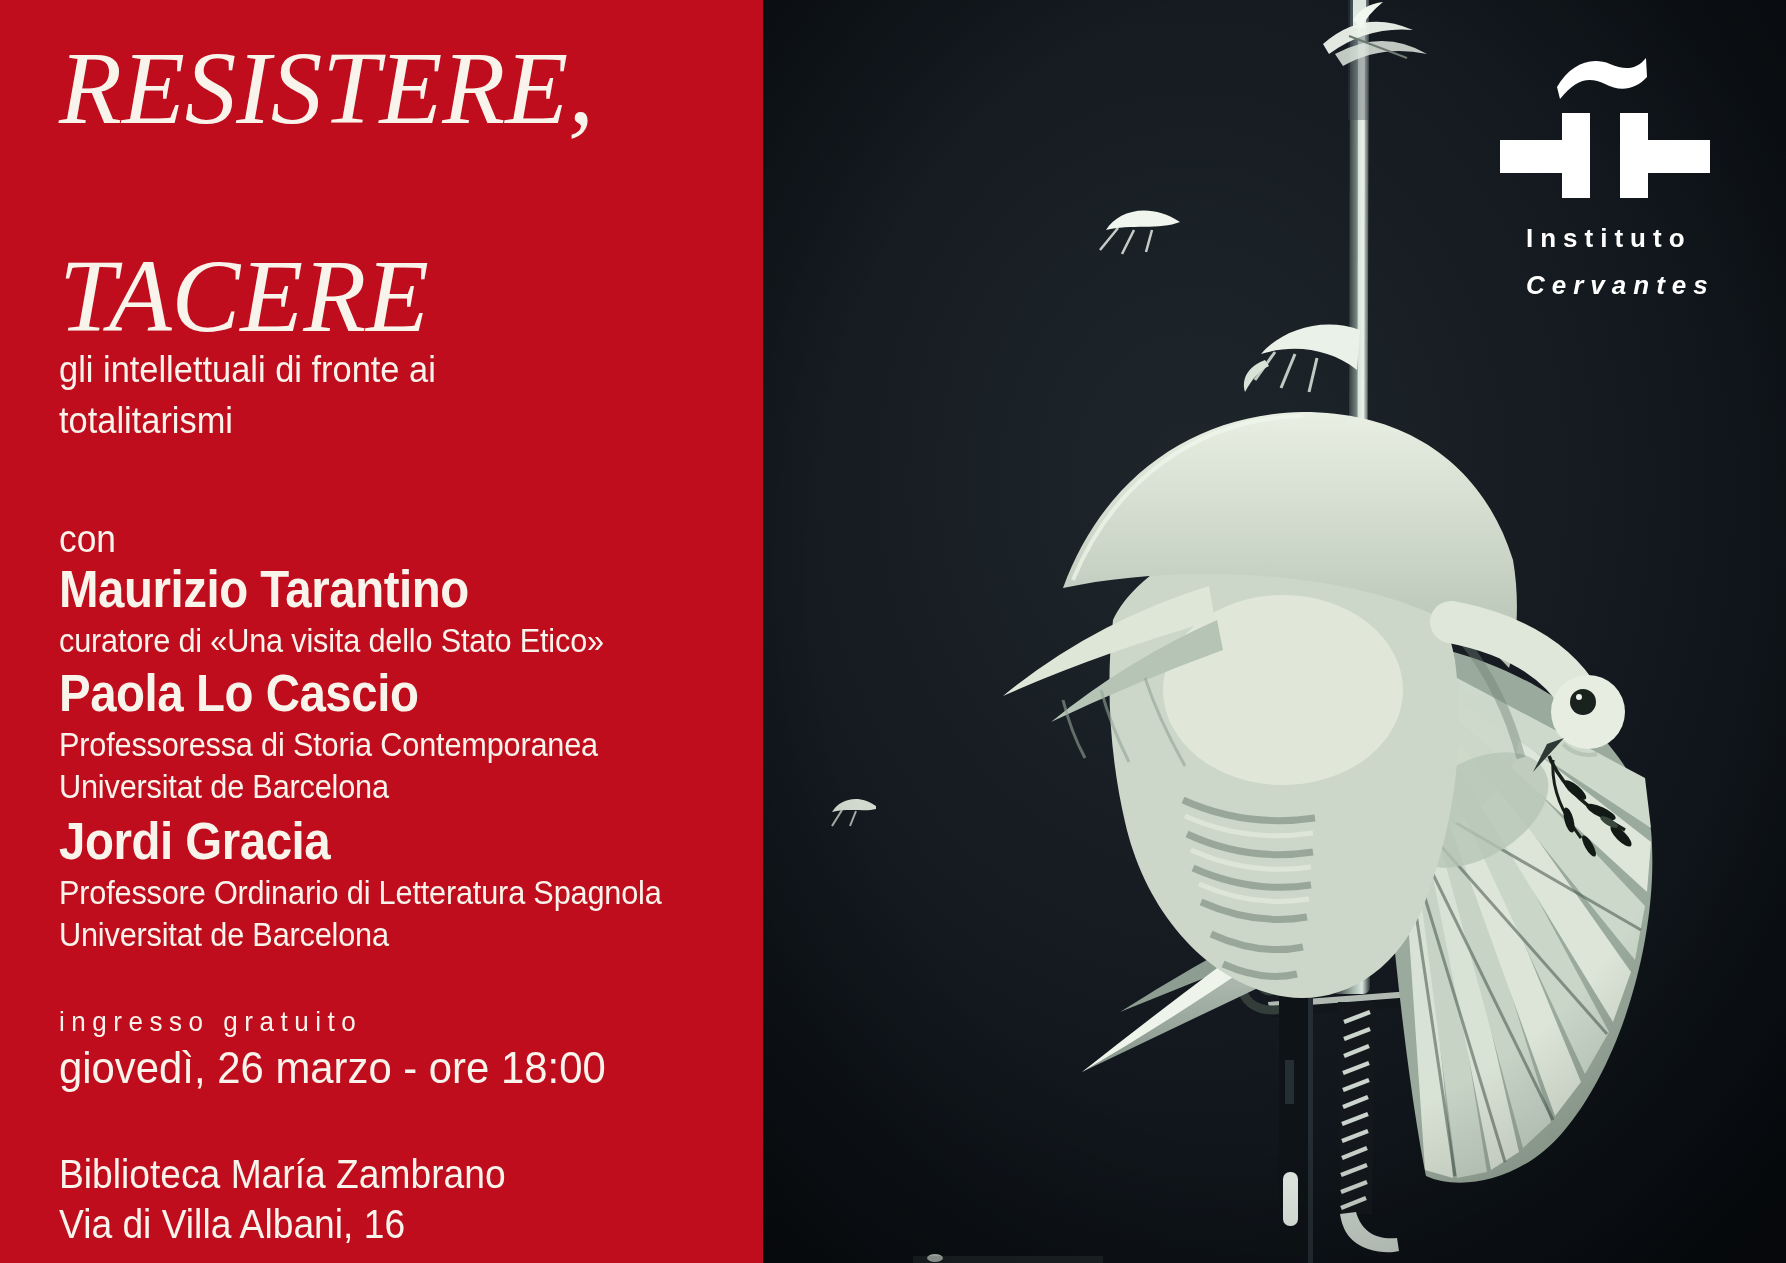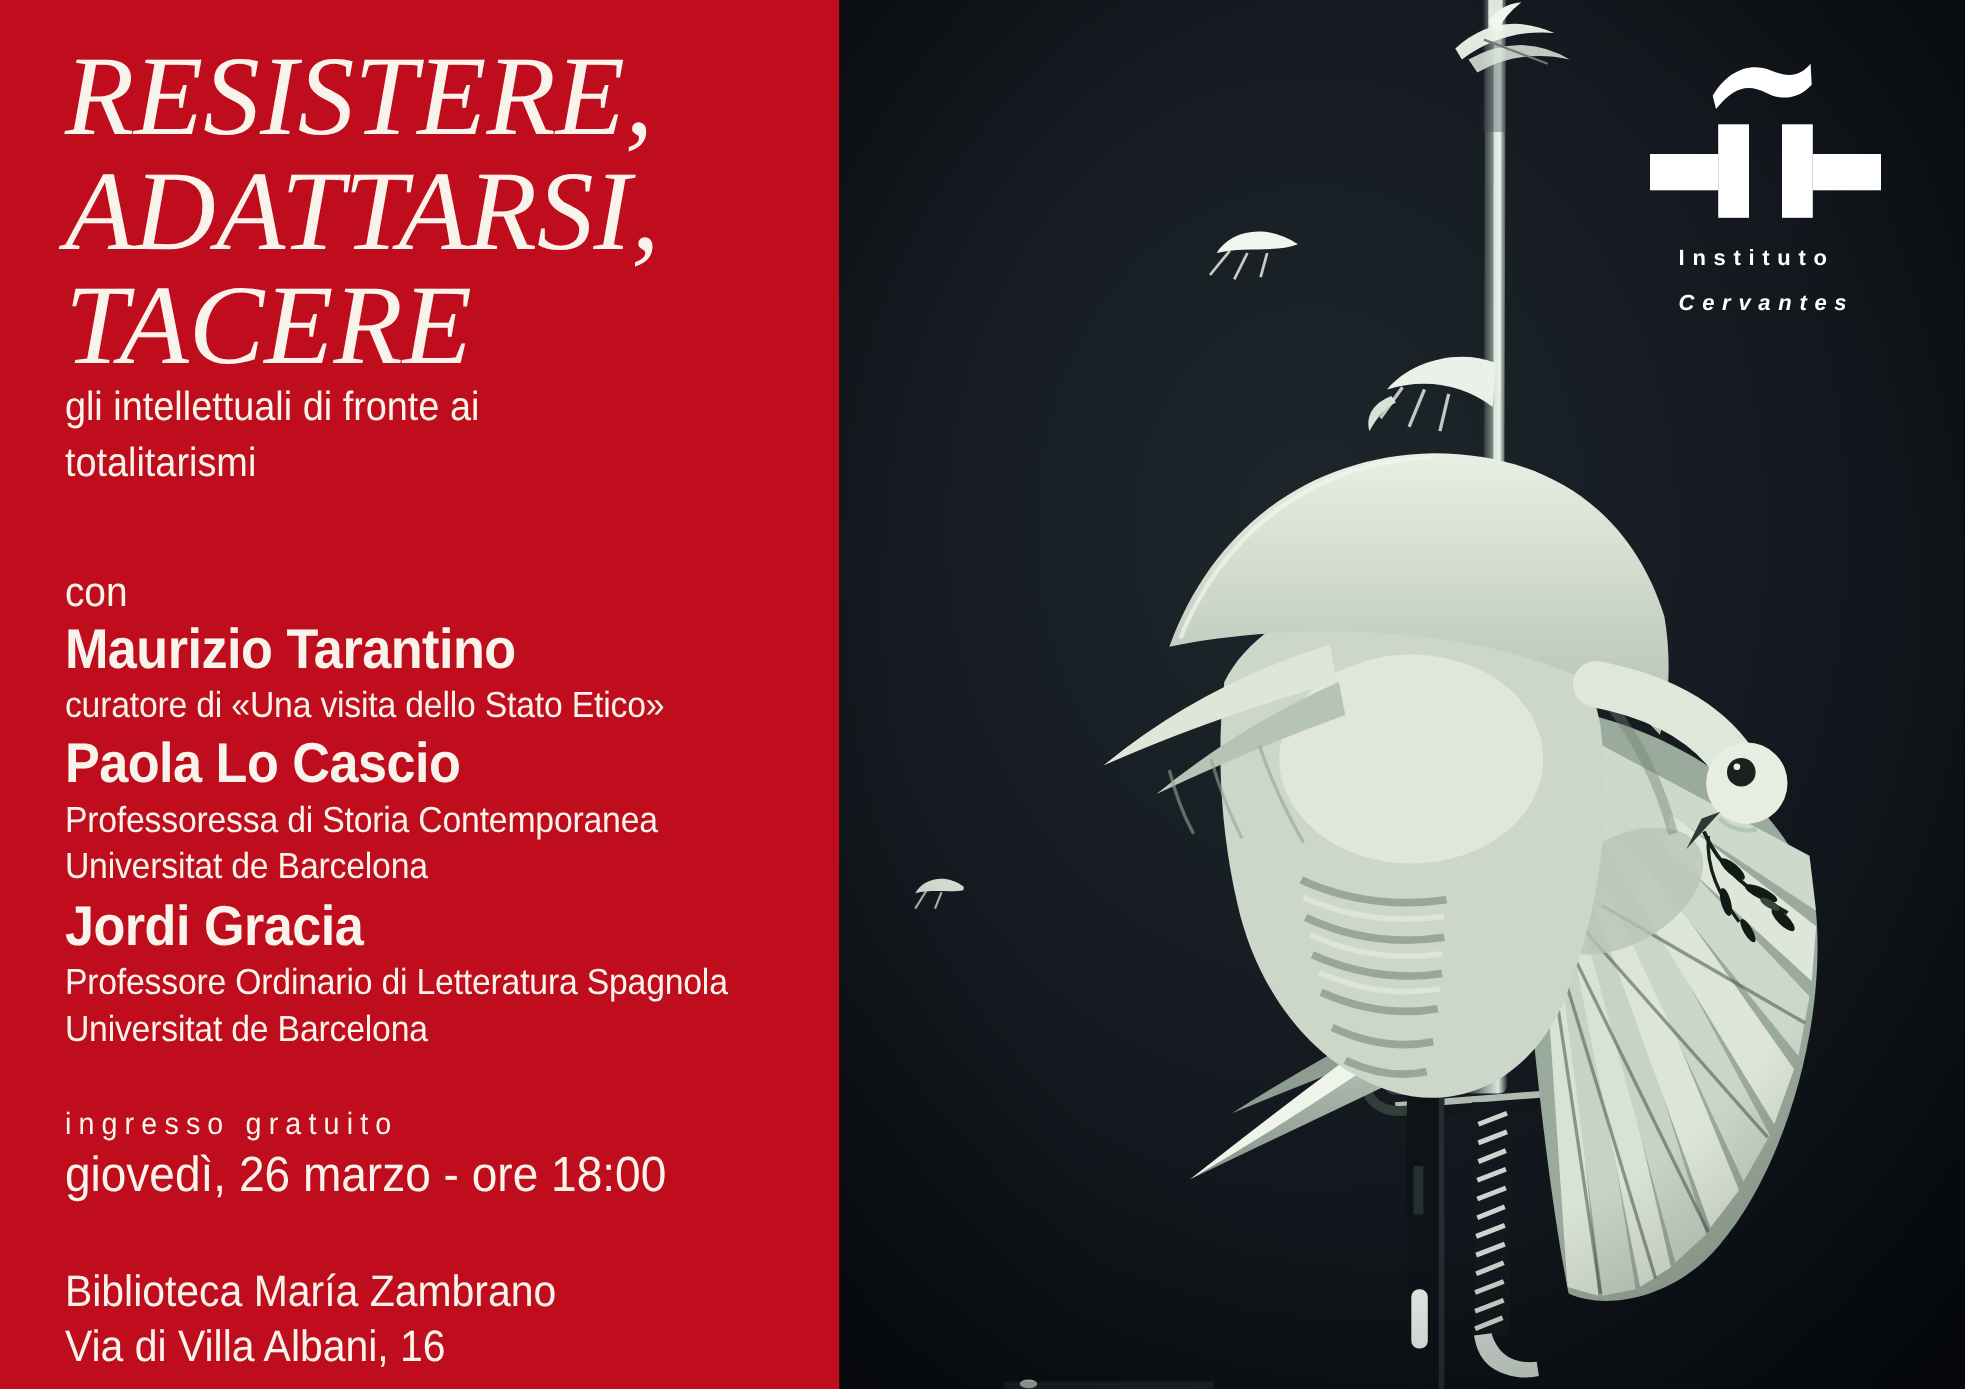--- a/index.html
+++ b/index.html
@@ -27,35 +27,34 @@
   .admission{font-size:28px;font-weight:500;letter-spacing:7px;}
   .datetime{font-size:45px;font-weight:400;}
   .venue{font-size:40px;font-weight:400;}
   
   .photo-panel{position:absolute;left:763px;top:0;width:1023px;height:1263px;}
   .photo-panel svg{display:block;}
   
   .logo{position:absolute;left:1500px;top:55px;width:214px;color:#fff;text-align:left;}
   .logo .mark{display:block;}
   .logo .word{
-    font-weight:700;font-size:20px;letter-spacing:7px;line-height:1;
+    font-weight:700;font-size:26px;letter-spacing:7px;line-height:1;
     margin-left:26px;white-space:nowrap;
   }
   .logo .w1{margin-top:25px;}
   .logo .w2{margin-top:21px;font-style:italic;}
 </style>
 </head>
 <body>
 
 <div class="poster">
 
   <div class="red-panel">
 
     <div class="blk title" style="top:36px">RESISTERE,</div>
-    <div class="blk title" style="top:140px">ADATTARSI,</div>
     <div class="blk title" style="top:244px">TACERE</div>
 
     <div class="blk subtitle cond" style="top:344px">gli intellettuali di fronte ai</div>
     <div class="blk subtitle cond" style="top:395px">totalitarismi</div>
 
     <div class="blk with-label cond" style="top:518px">con</div>
 
     <div class="blk sp-name cond" style="top:560px">Maurizio Tarantino</div>
     <div class="blk sp-role cond" style="top:622px">curatore di «Una visita dello Stato Etico»</div>
 

